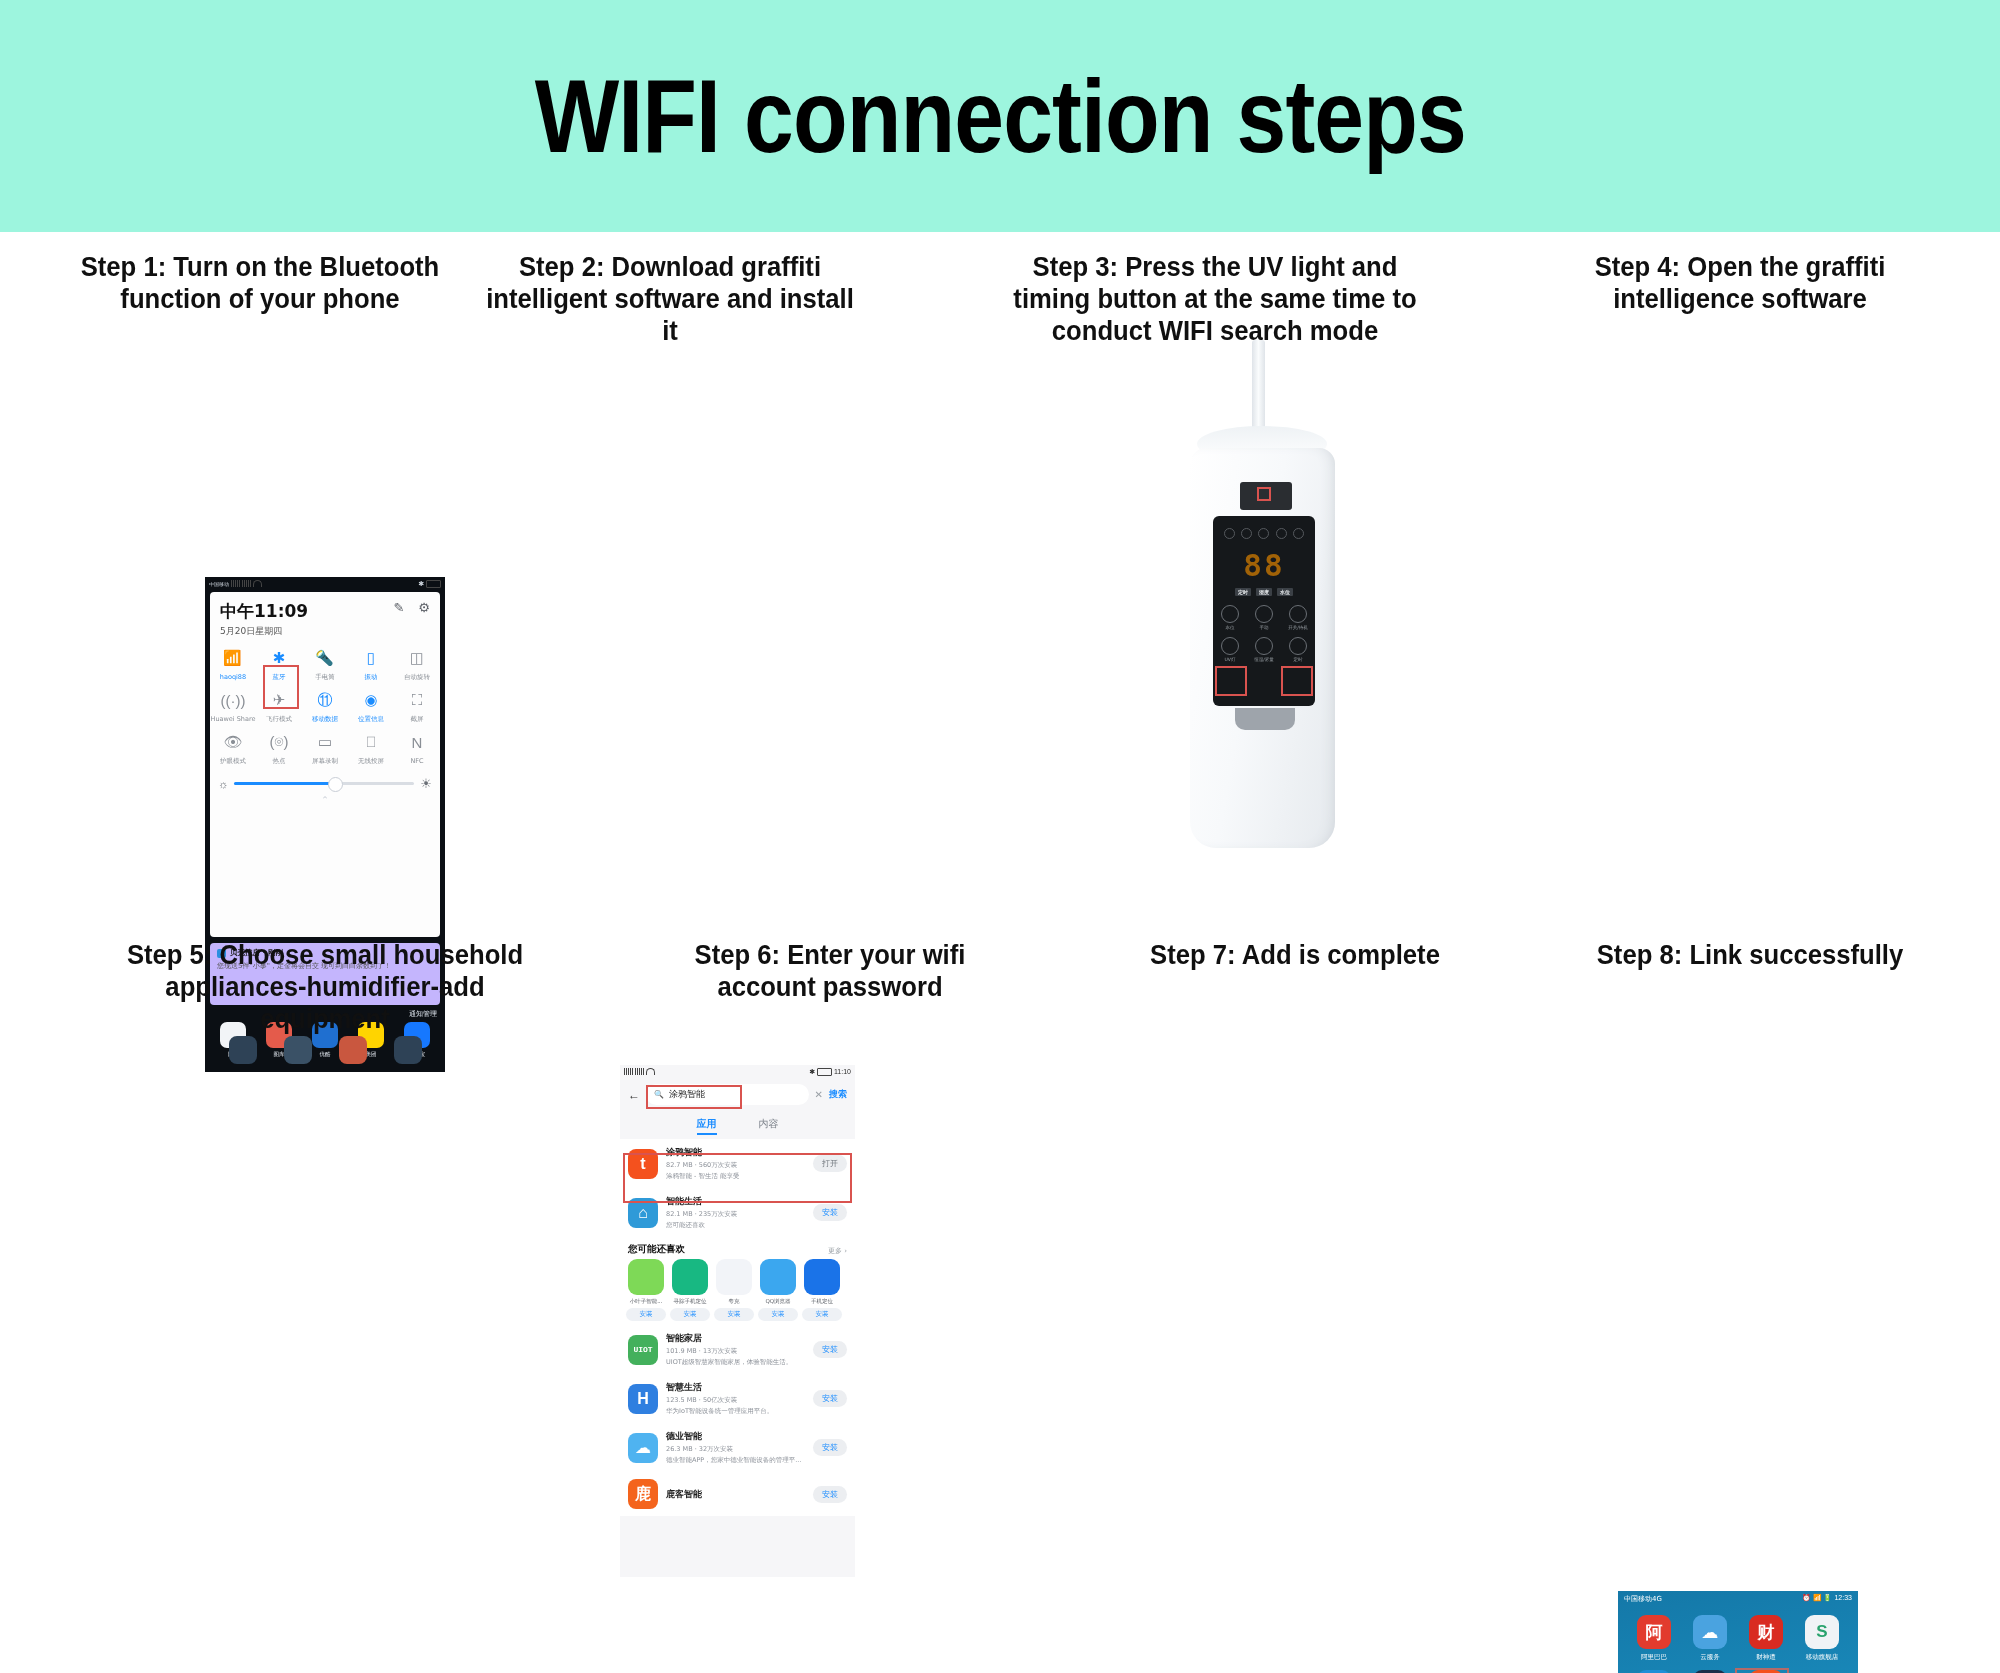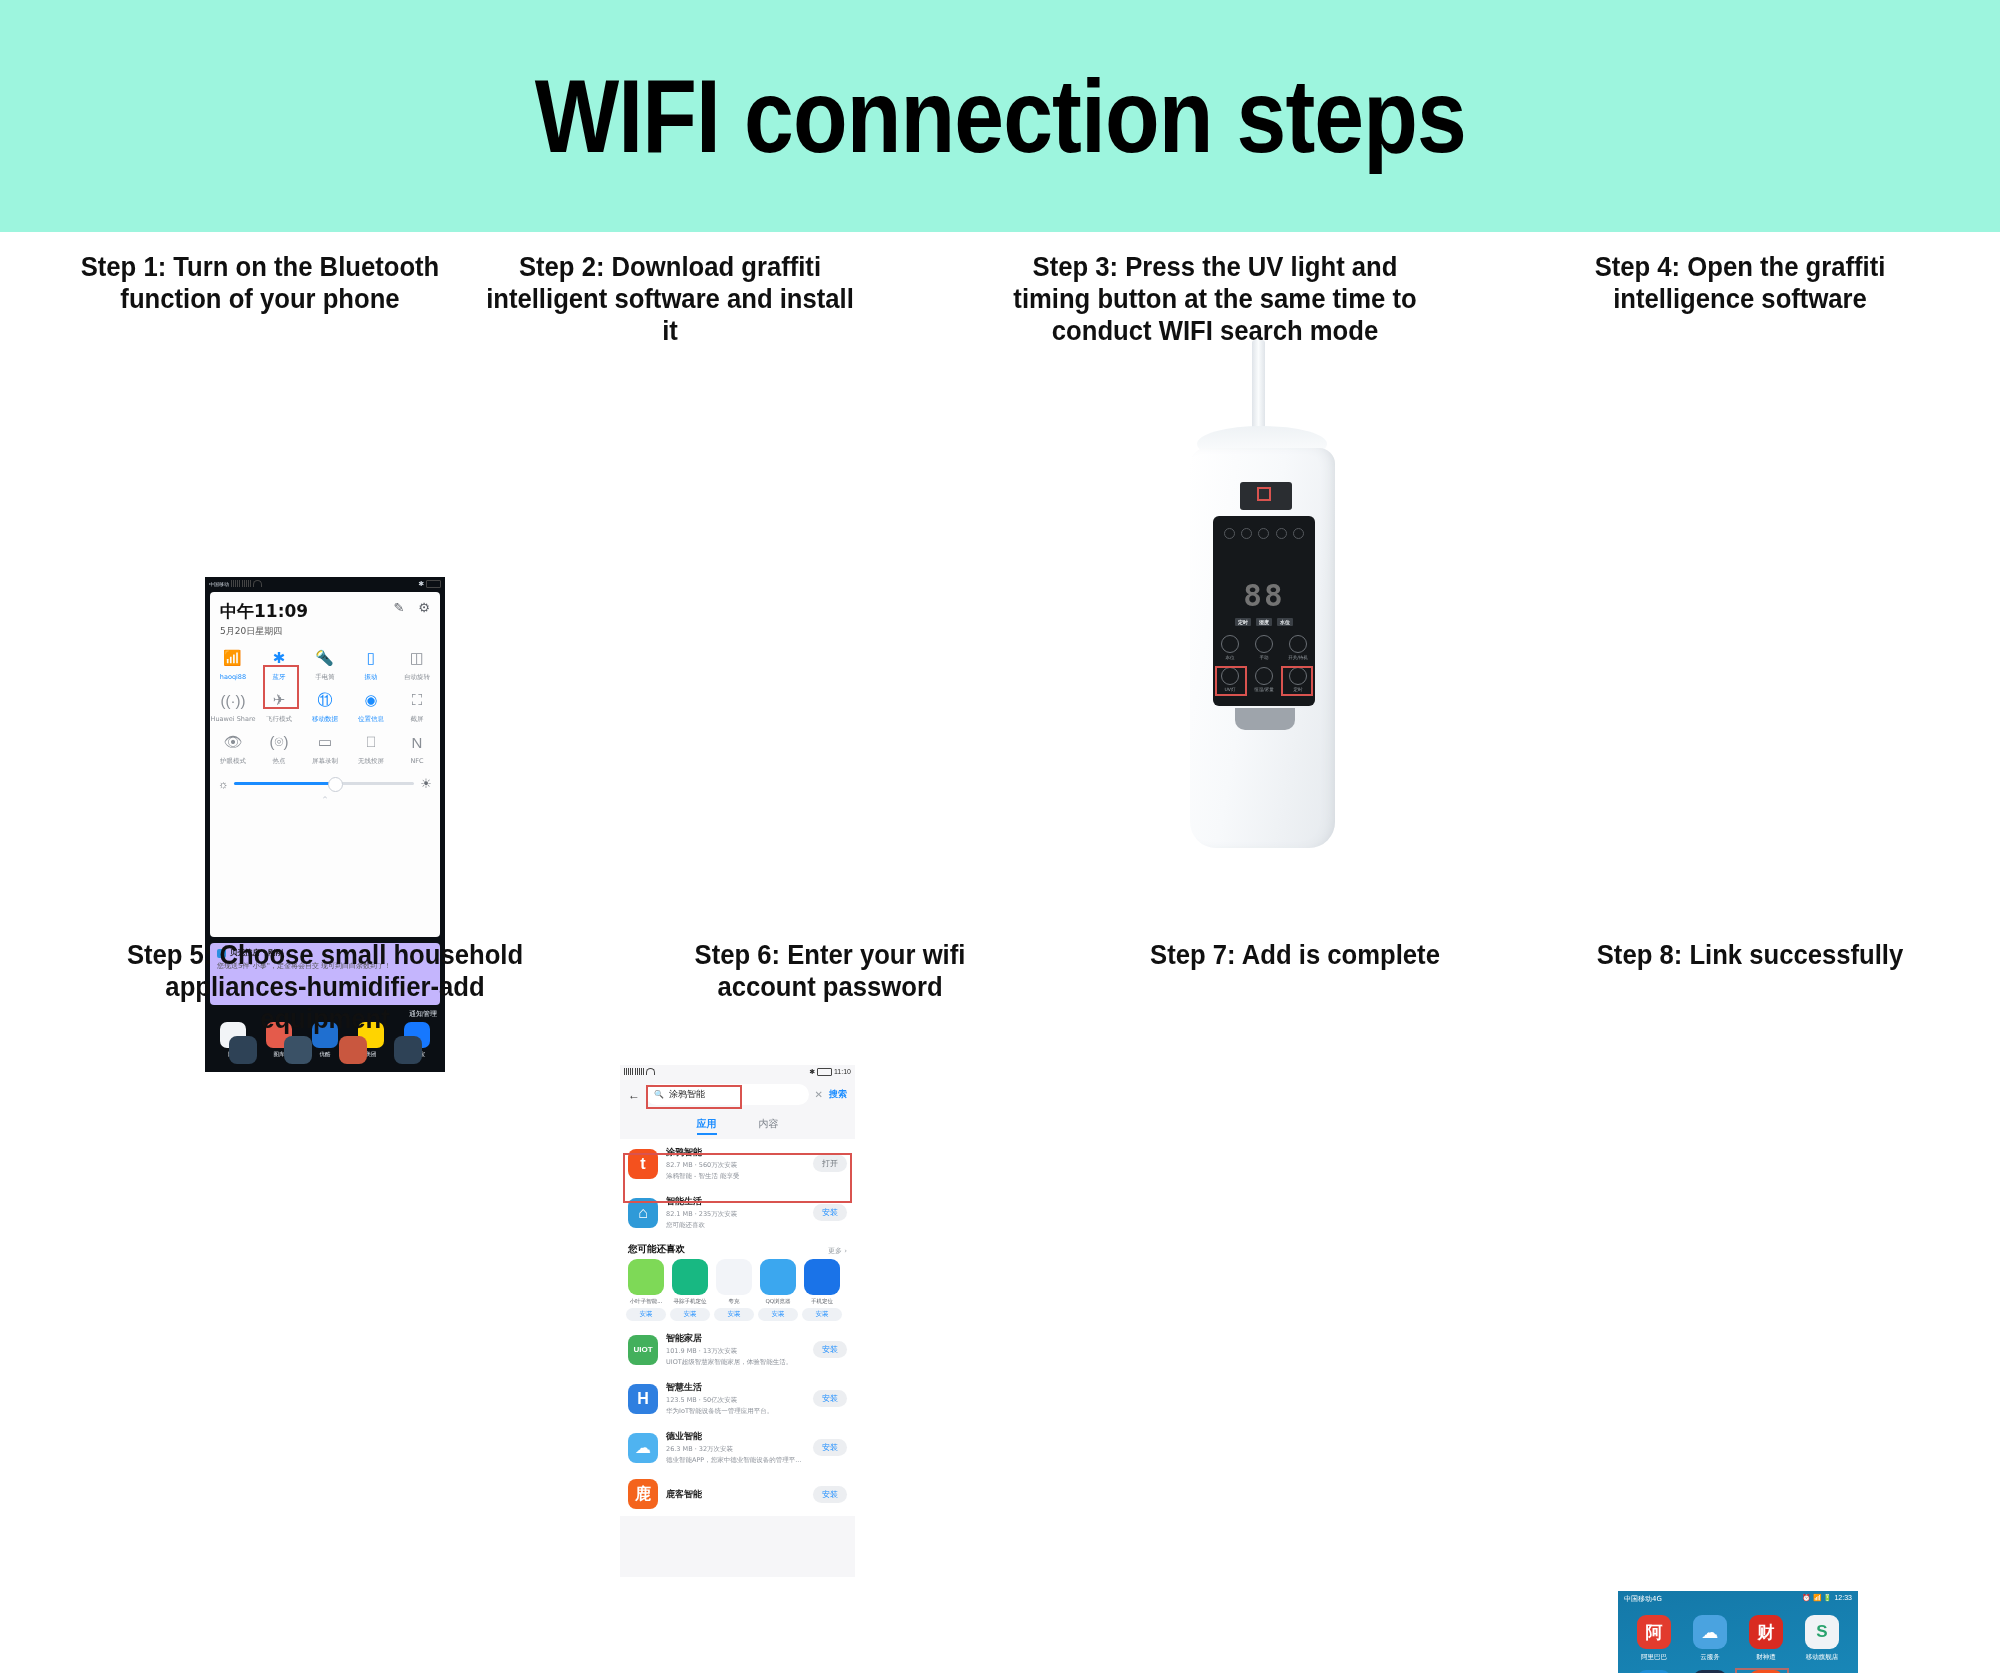--- a/index.html
+++ b/index.html
@@ -101,22 +101,22 @@
   .hum-top{position:absolute;left:62px;top:96px;width:130px;height:36px;border-radius:50%;
     background:linear-gradient(180deg,#eef2f5,#ffffff);}
   .hum-nozzle{position:absolute;left:117px;top:10px;width:13px;height:100px;
     background:linear-gradient(90deg,#dfe4e9,#fafcfd,#dfe4e9);border-radius:3px;}
   .hum-mini{position:absolute;left:105px;top:152px;width:52px;height:28px;background:#2a2d31;border-radius:3px;}
   .hum-panel{position:absolute;left:78px;top:186px;width:102px;height:190px;
     background:#15181b;border-radius:6px;}
   .hm-topicons{display:flex;justify-content:space-around;padding:12px 8px 0;}
   .hm-topicons i{width:9px;height:9px;border:1px solid #55595e;border-radius:50%;display:block;}
   .hm-disp{display:flex;align-items:center;justify-content:center;gap:5px;margin-top:8px;}
-  .seg{font-family:"DejaVu Sans Mono","Liberation Mono",monospace;font-size:31px;color:#737373;
-    letter-spacing:2px;font-weight:bold;margin-top:30px;}
+  .seg{font-family:"DejaVu Sans Mono","Liberation Mono",monospace;font-size:31px;color:#a16207;
+    letter-spacing:2px;font-weight:bold;}
   .hm-tags{display:flex;justify-content:center;gap:5px;margin-top:5px;}
   .hm-tags b{font-size:5px;color:#eceff2;background:#3b4046;padding:1px 3px;border-radius:1px;}
   .hm-btns{display:grid;grid-template-columns:repeat(3,1fr);row-gap:7px;margin-top:9px;}
   .hm-b{display:flex;flex-direction:column;align-items:center;gap:2px;}
   .hm-b i{width:16px;height:16px;border:1px solid #6a6f75;border-radius:50%;}
   .hm-b span{font-size:4.5px;color:#9aa0a6;}
   .hum-base{position:absolute;left:100px;top:378px;width:60px;height:22px;
     background:#9ea4ab;border-radius:0 0 10px 10px;}
   
   #p4{left:1618px;top:352px;width:240px;height:455px;
@@ -353,21 +353,21 @@
         <div class="nm cn">QQ浏览器</div>
         <div class="bt cn">安装</div>
       </div>
     <div class="rec-c">
         <div class="ic" style="background:#1a73e8;"></div>
         <div class="nm cn">手机定位</div>
         <div class="bt cn">安装</div>
       </div>
   </div>
   <div class="approw">
-    <div class="appicon" style="background:#43b05c;font-size:8px;">UIOT</div>
+    <div class="appicon" style="background:#43b05c;font-size:8px;font-family:Liberation Mono, monospace;">UIOT</div>
     <div class="appmeta">
         <div class="appname cn">智能家居</div>
         <div class="appsub cn">101.9 MB · 13万次安装</div>
         <div class="appsub cn">UIOT超级智慧家智能家居，体验智能生活。</div>
       </div>
     <div class="appbtn blue cn">安装</div>
   </div>
   <div class="approw">
     <div class="appicon" style="background:#2f7fe0;">H</div>
     <div class="appmeta">

